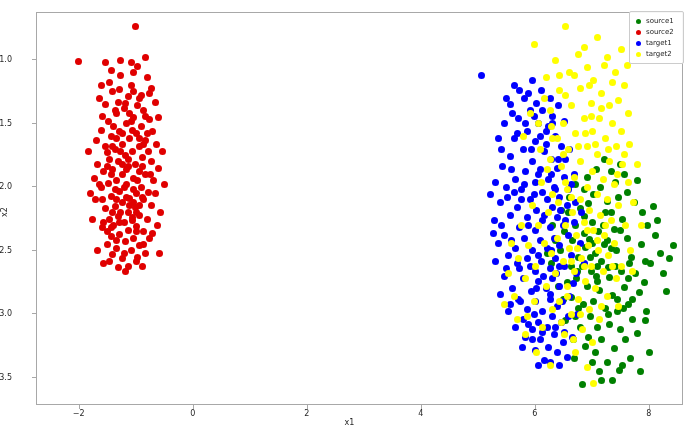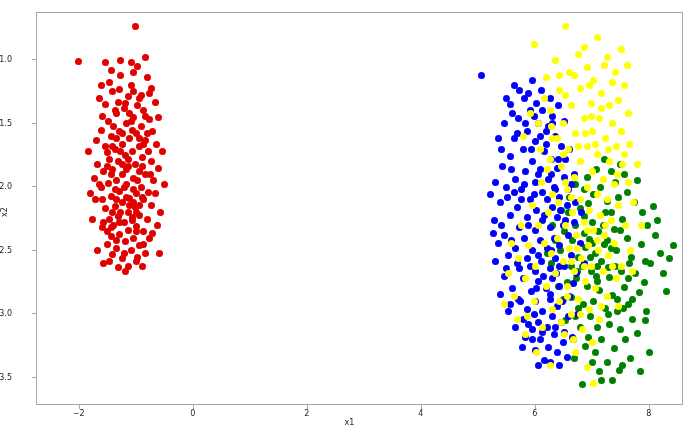--- a/index.html
+++ b/index.html
@@ -710,14 +710,32 @@
       <div class="xtick-mark" style="left: 420.78px;"></div>
       <div class="xtick-label" style="left: 534.789px;">6</div>
       <div class="xtick-mark" style="left: 534.789px;"></div>
       <div class="xtick-label" style="left: 648.797px;">8</div>
       <div class="xtick-mark" style="left: 648.797px;"></div>
     </div>
 
   <div id="ylabel">x2</div>
   <div id="xlabel">x1</div>
 
+  <div id="legend">
+      <div class="legend-row">
+        <span class="legend-dot" style="background: rgb(0, 128, 0);"></span>
+        <span class="legend-text">source1</span>
+      </div>
+      <div class="legend-row">
+        <span class="legend-dot" style="background: rgb(224, 0, 0);"></span>
+        <span class="legend-text">source2</span>
+      </div>
+      <div class="legend-row">
+        <span class="legend-dot" style="background: rgb(0, 0, 255);"></span>
+        <span class="legend-text">target1</span>
+      </div>
+      <div class="legend-row">
+        <span class="legend-dot" style="background: rgb(255, 255, 0);"></span>
+        <span class="legend-text">target2</span>
+      </div>
+    </div>
 
 </div>
 
 </body></html>

